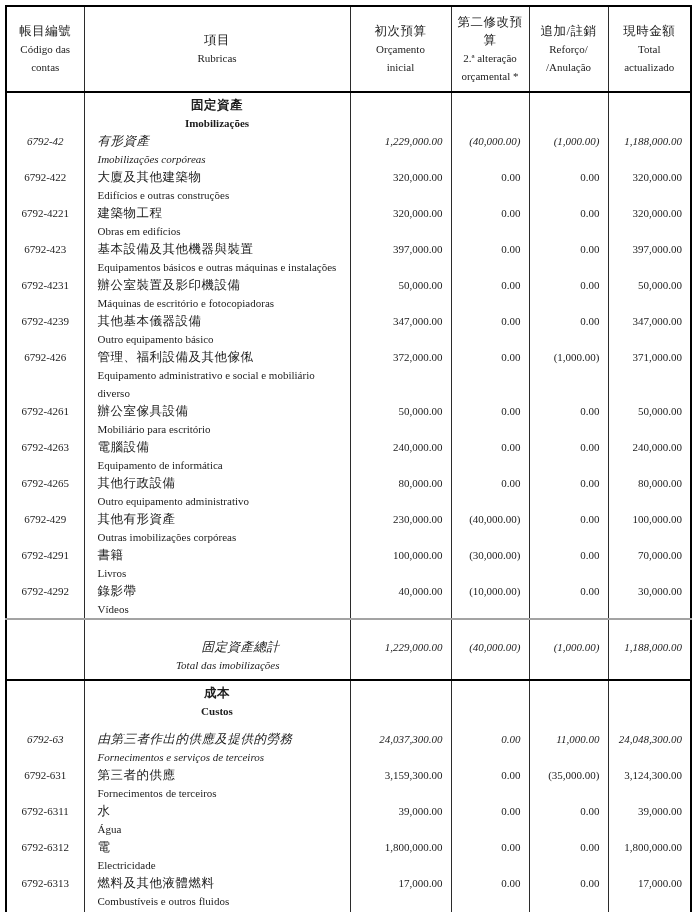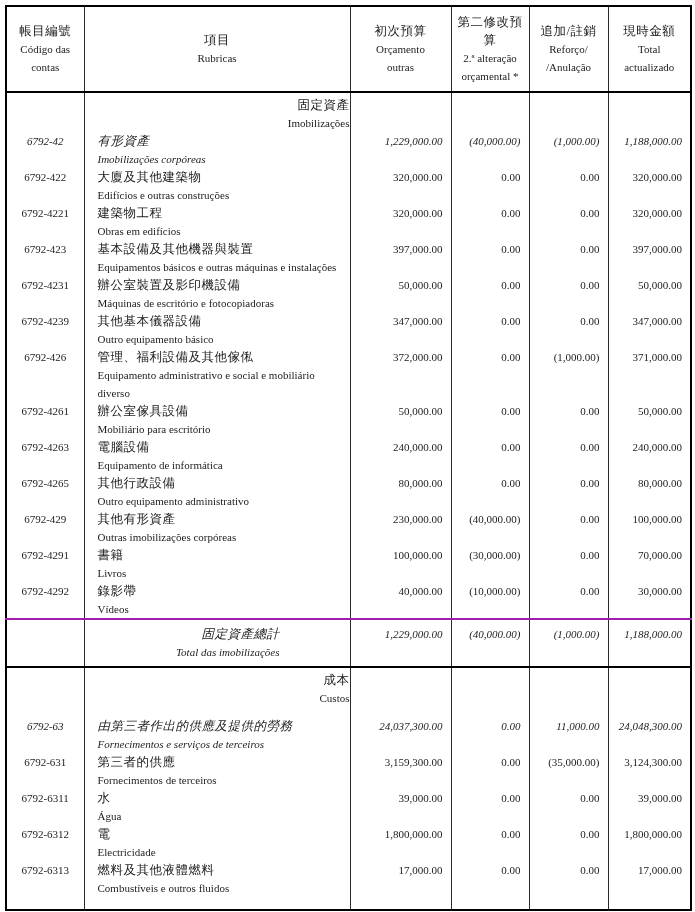--- a/index.html
+++ b/index.html
@@ -39,31 +39,31 @@
 
   tbody td {
     vertical-align: top;
     padding: 0;
     line-height: 18px;
   }
   td.code   { text-align: center; margin-top: 34px; }
   td.rubrica{ padding-left: 13px; }
   td.num    { text-align: right; padding-right: 8px; }
 
-  tr.section-title td { text-align: right; font-weight: normal; padding-top: 3px; }
+  tr.section-title td { text-align: center; font-weight: bold; padding-top: 3px; }
   tr.section-title.section-gap td { padding-top: 3px; }
   tr.first-after-title td { padding-top: 10px; }
 
   tr.emph { font-style: italic; }
 
   tr.total td {
-    border-top: 2px solid #a21caf;
+    border-top: 2px solid #a3a3a3;
     border-bottom: 2px solid #000;
     font-style: italic;
-    padding-top: 5px;
+    padding-top: 18px;
     padding-bottom: 5px;
   }
   tr.total td.rubrica { text-align: right; padding-right: 70px; padding-left: 0; }
 
   tbody tr:last-child td { padding-bottom: 12px; }
 </style>
 </head>
 <body>
 
 <div class="sheet">
@@ -83,21 +83,21 @@
           <div>Código das</div>
           <div>contas</div>
         </th>
         <th>
           <div class="zh">項目</div>
           <div>Rubricas</div>
         </th>
         <th>
           <div class="zh">初次預算</div>
           <div>Orçamento</div>
-          <div>outras</div>
+          <div>inicial</div>
         </th>
         <th>
           <div class="zh">第二修改預算</div>
           <div>2.ª alteração</div>
           <div>orçamental *</div>
         </th>
         <th>
           <div class="zh">追加/註銷</div>
           <div>Reforço/</div>
           <div>/Anulação</div>

